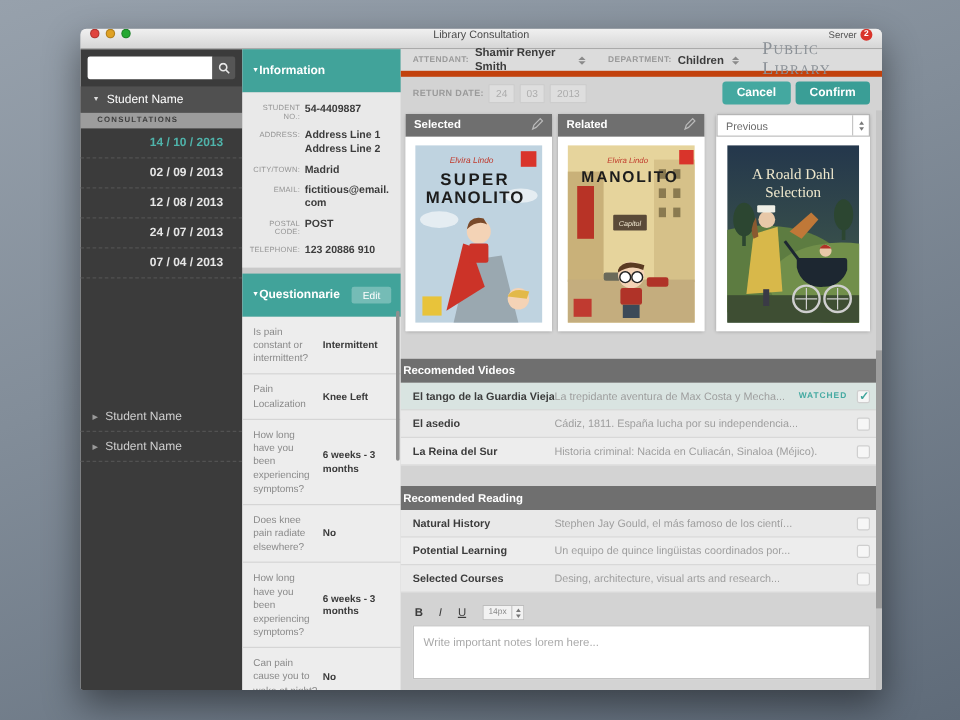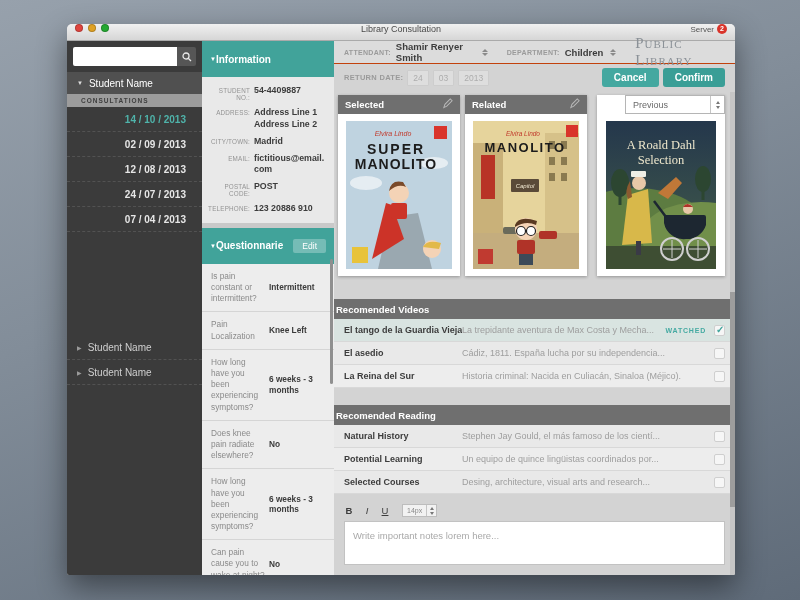--- a/index.html
+++ b/index.html
@@ -67,21 +67,21 @@
   .mid-gap { height:5px; }
   .q-list { flex:1; background:#ededed; overflow:hidden; }
   .q-row { display:flex; padding:7px 9px 7px 9px; border-bottom:1px solid #d5d5d5; align-items:center;}
   .q-q { flex:1; font-size:8.3px; color:#8a8a8a; line-height:1.35; padding-right:4px;}
   .q-a { width:56px; flex:0 0 56px; font-size:8.3px; font-weight:bold; color:#3a3a3a; line-height:1.3;}
   .q-scrollbar { position:absolute; right:1px; top:218px; width:3px; height:125px;
     background:#8f8f8f; border-radius:2px; }
 
   
   .main { flex:1; background:#d3d3d3; display:flex; flex-direction:column; position:relative; min-width:0;}
-  .attend-bar { height:23px; flex:0 0 23px; background:#dcdcdc; border-bottom:1px solid #c2410c;
+  .attend-bar { height:23px; flex:0 0 23px; background:#dcdcdc; border-bottom:5px solid #c2410c;
     display:flex; align-items:center; padding:0 10px; gap:5px;}
   .small-label { font-size:7px; color:#9a9a9a; font-weight:bold; letter-spacing:.3px;}
   .attend-value { font-size:9.5px; font-weight:bold; color:#3c3c3c; }
   .stepper-sm { display:flex; flex-direction:column; gap:1px; margin:0 14px 0 2px; cursor:pointer;}
   .tri-up { width:0; height:0; border-left:3px solid transparent; border-right:3px solid transparent;
     border-bottom:3px solid #8a8a8a;}
   .tri-dn { width:0; height:0; border-left:3px solid transparent; border-right:3px solid transparent;
     border-top:3px solid #8a8a8a;}
   .brand { margin-left:auto; font-family:"Liberation Serif", serif; font-variant:small-caps;
     font-size:15px; color:#8b9197; letter-spacing:1px; }
@@ -94,21 +94,21 @@
   .btn-confirm { background:#3a9e96; margin-left:0; }
 
   .books { display:flex; padding:4px 10px 6px 4px; }
   .book-card { width:122px; background:#fff; box-shadow:0 1px 3px rgba(0,0,0,.3); display:flex; flex-direction:column;}
   .book-card + .book-card { margin-left:5px; }
   .book-card.previous { margin-left:auto; width:128px; }
   .card-header { height:19px; flex:0 0 19px; background:#6f6f6f; color:#fff; font-size:9.5px; font-weight:bold;
     display:flex; align-items:center; padding:0 7px; }
   .pencil { margin-left:auto; cursor:pointer; }
   .dropdown { height:19px; flex:0 0 19px; background:#fff; border:1px solid #b5b5b5; display:flex; align-items:center;
-    font-size:9px; color:#6a6a6a; padding-left:7px; cursor:pointer;margin-left:28px;}
+    font-size:9px; color:#6a6a6a; padding-left:7px; cursor:pointer;}
   .dd-stepper { margin-left:auto; width:14px; height:17px; border-left:1px solid #c5c5c5;
     display:flex; flex-direction:column; align-items:center; justify-content:center; gap:2px;}
   .cover-wrap { flex:1; display:flex; align-items:center; justify-content:center; padding:7px; background:#fff;}
   .cover-wrap svg { display:block; }
 
   .section-header { height:20px; flex:0 0 20px; background:#6f6f6f; color:#fff; font-size:9.5px; font-weight:bold;
     display:flex; align-items:center; padding-left:2px; margin-top:17px;}
   .media-row { height:23px; flex:0 0 23px; display:flex; align-items:center; border-bottom:1px solid #d8d8d8;
     background:#e9e9e9; padding-right:10px;}
   .media-row.alt { background:#ededed; }

